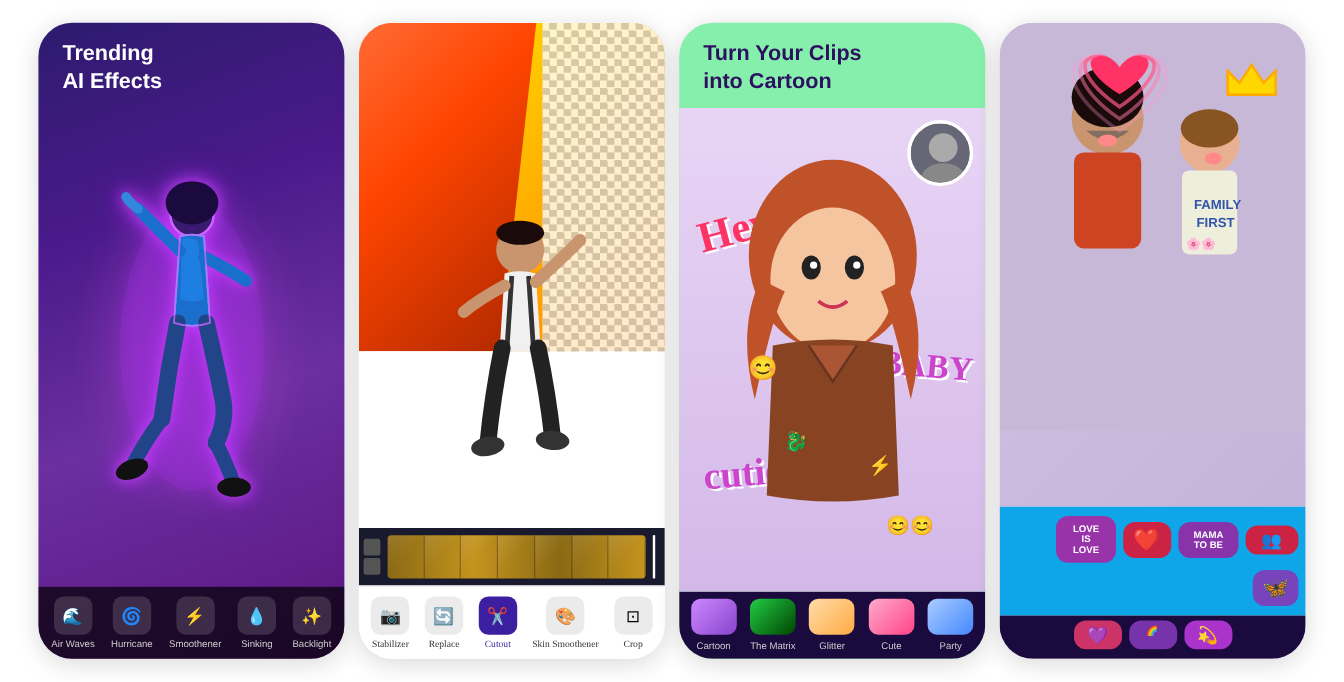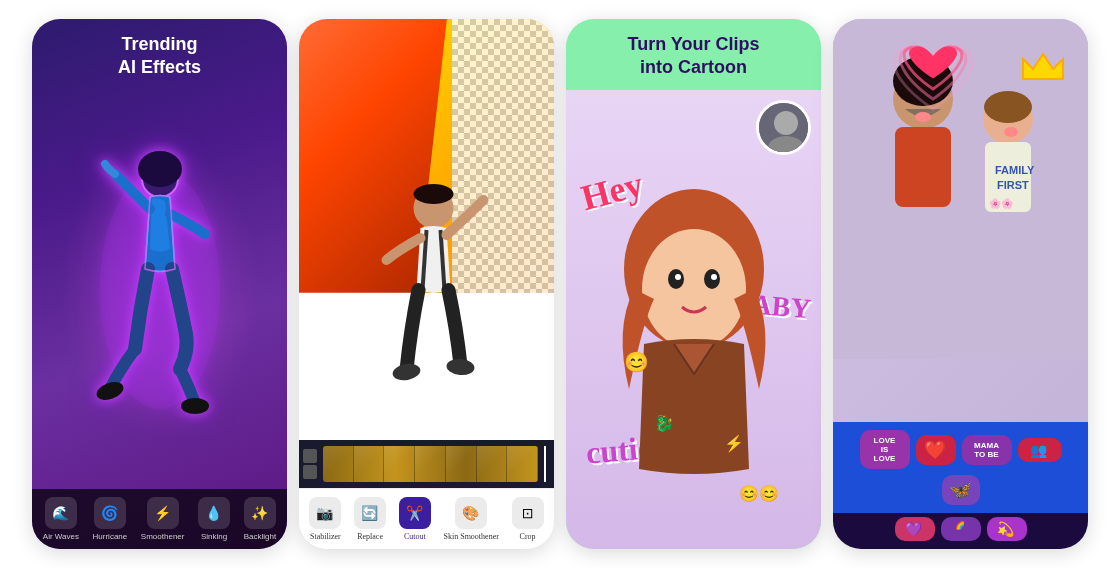--- a/index.html
+++ b/index.html
@@ -28,21 +28,20 @@
       height: 530px;
       border-radius: 28px;
       overflow: hidden;
       box-shadow: 0 4px 20px rgba(0,0,0,0.15);
       position: relative;
       display: flex;
       flex-direction: column;
       background: #1a0a3d;
     }
     .phone-title {
-      text-align: center;
       color: #fff;
       font-weight: 700;
       font-size: 18px;
       line-height: 1.3;
       padding: 14px 20px 10px;
       z-index: 10;
       position: relative;
     }
     
     .card1 {
@@ -269,25 +268,25 @@
       position: relative;
       overflow: hidden;
       background: linear-gradient(180deg, #e8e0f5 0%, #d8d0ec 100%);
     }
     .family-photo {
       position: absolute;
       top: 0; left: 0; right: 0; bottom: 0;
       background: linear-gradient(135deg, #d4c4e8 0%, #c4b4d8 100%);
     }
     .card4-sticker-row {
-      background: #1d4ed8;
+      background: #0ea5e9;
       padding: 8px 6px;
       display: flex;
       gap: 6px;
-      justify-content: center;
+      justify-content: flex-end;
       align-items: center;
       flex-wrap: wrap;
     }
     .sticker-box {
       background: #2d1a6e;
       border-radius: 10px;
       padding: 4px 6px;
       color: #fff;
       font-size: 9px;
       font-weight: 600;
@@ -487,20 +486,42 @@
 
           <text x="60" y="240" font-size="16" fill="#44cc44">🐉</text>
           <text x="130" y="260" font-size="16" fill="#ffcc00">⚡</text>
 
           <text x="30" y="180" font-size="20">😊</text>
           <text x="145" y="310" font-size="16">😊😊</text>
         </svg>
       </div>
     </div>
 
+    <div class="card3-toolbar">
+      <div class="toolbar-item">
+        <div class="filter-thumb" style="background:linear-gradient(135deg,#cc88ff,#8844cc);border-radius:8px;width:38px;height:30px;"></div>
+        <div class="filter-label">Cartoon</div>
+      </div>
+      <div class="toolbar-item">
+        <div class="filter-thumb" style="background:linear-gradient(135deg,#22cc44,#004400);border-radius:8px;width:38px;height:30px;"></div>
+        <div class="filter-label">The Matrix</div>
+      </div>
+      <div class="toolbar-item">
+        <div class="filter-thumb" style="background:linear-gradient(135deg,#ffddaa,#ffaa44);border-radius:8px;width:38px;height:30px;"></div>
+        <div class="filter-label">Glitter</div>
+      </div>
+      <div class="toolbar-item">
+        <div class="filter-thumb" style="background:linear-gradient(135deg,#ffaacc,#ff4488);border-radius:8px;width:38px;height:30px;"></div>
+        <div class="filter-label">Cute</div>
+      </div>
+      <div class="toolbar-item">
+        <div class="filter-thumb" style="background:linear-gradient(135deg,#aaccff,#4488ff);border-radius:8px;width:38px;height:30px;"></div>
+        <div class="filter-label">Party</div>
+      </div>
+    </div>
   </div>
 
   <div class="phone-card" style="background:#e8ddf5;">
     <div class="card4-content">
 
       <div class="family-photo">
         <svg viewBox="0 0 255 340" xmlns="http://www.w3.org/2000/svg" width="255" height="340">
 
           <rect width="255" height="340" fill="#c8b8d8"></rect>
 

